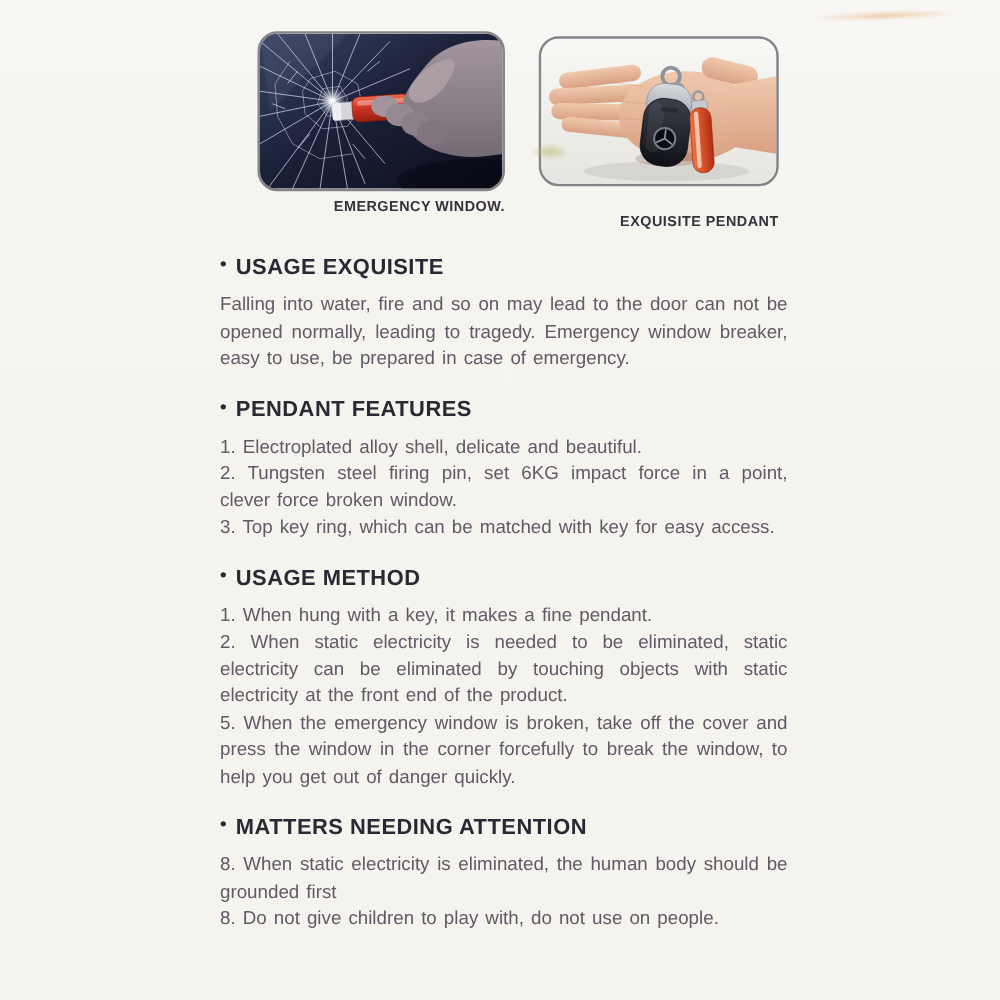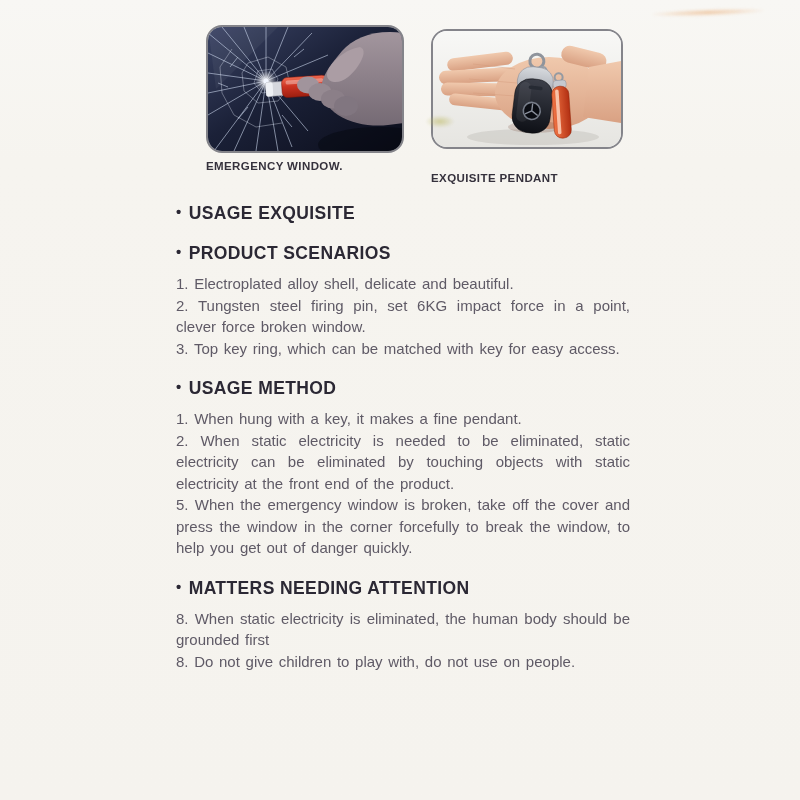--- a/index.html
+++ b/index.html
@@ -22,21 +22,21 @@
   .photo{position:absolute;display:block;}
   .photo .frame{
     border:2px solid #84848a;
     border-radius:16px;
     overflow:hidden;
     background:#fff;
     box-shadow:0 0 0 1px rgba(255,255,255,.8) inset;
   }
   .photo svg{display:block;}
   .photo figcaption{
-    text-align:left;
+    text-align:right;
     font-weight:bold;
     font-size:11.5px;
     letter-spacing:.4px;
     color:var(--caption,#35313c);
     margin-top:7px;
     white-space:nowrap;
   }
   .photo-left{left:206px;top:25px;width:198px;}
   .photo-left .frame{width:198px;height:128px;}
   .photo-right{left:431px;top:29px;width:192px;}
@@ -232,26 +232,27 @@
     <figcaption>EXQUISITE PENDANT</figcaption>
   </figure>
 
   <div class="content">
 
     <section>
       <h2>
         <span class="bullet">•</span>
         <span>USAGE EXQUISITE</span>
       </h2>
-    </section>
-
-    <section>
-      <h2>
-        <span class="bullet">•</span>
-        <span>PRODUCT SCENARIOS</span>
+      <p>Falling into water, fire and so on may lead to the door can not be opened normally, leading to tragedy. Emergency window breaker, easy to use, be prepared in case of emergency.</p>
+    </section>
+
+    <section>
+      <h2>
+        <span class="bullet">•</span>
+        <span>PENDANT FEATURES</span>
       </h2>
       <p>1. Electroplated alloy shell, delicate and beautiful.</p>
       <p>2. Tungsten steel firing pin, set 6KG impact force in a point, clever force broken window.</p>
       <p>3. Top key ring, which can be matched with key for easy access.</p>
     </section>
 
     <section>
       <h2>
         <span class="bullet">•</span>
         <span>USAGE METHOD</span>

